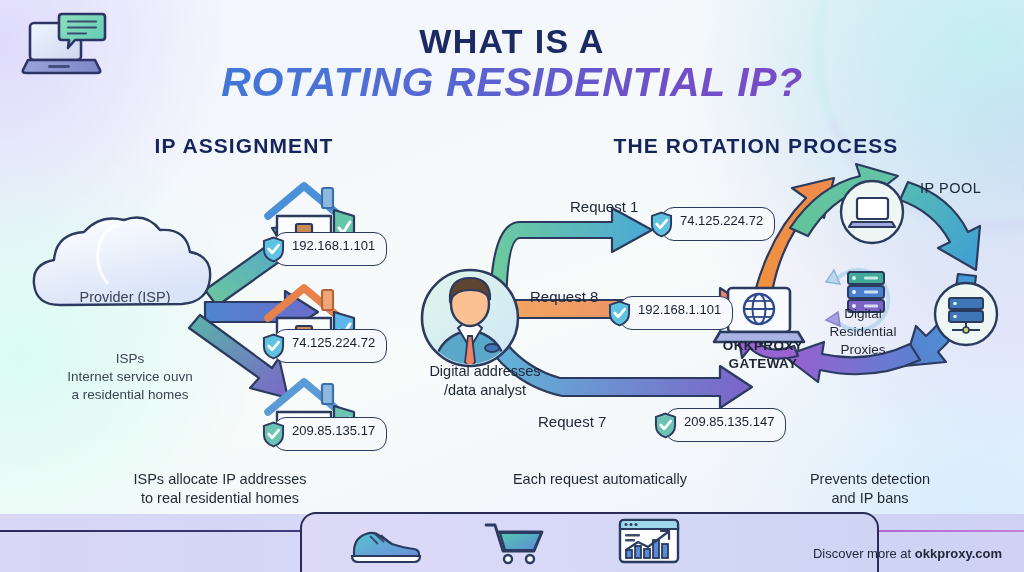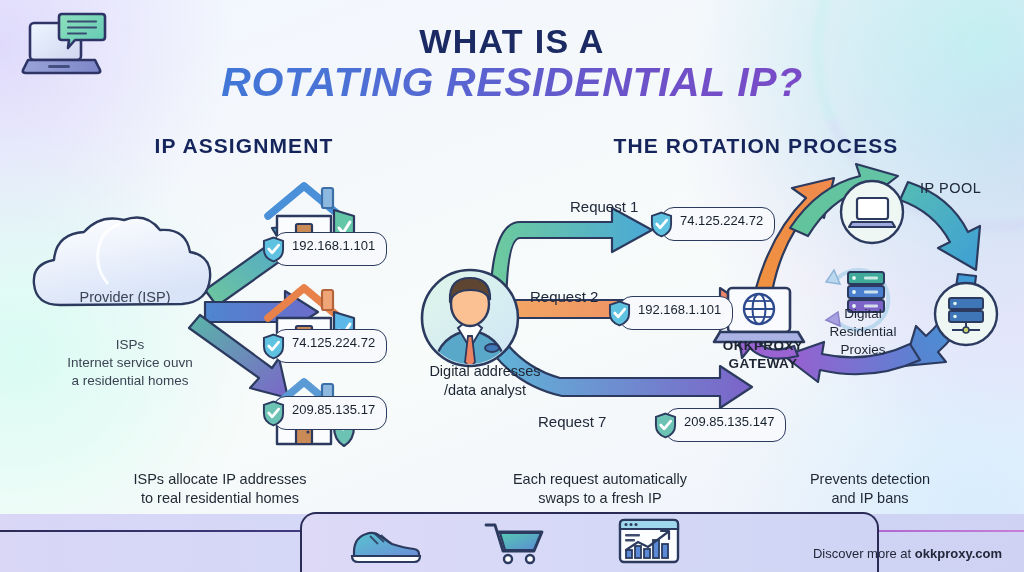--- a/index.html
+++ b/index.html
@@ -165,21 +165,21 @@
       <path d="M60 145 Q36 145 34 124 Q32 104 54 100 Q56 74 84 72 Q100 54 124 60
                Q146 52 160 70 Q186 68 190 92 Q212 96 210 118 Q208 142 182 144 Z" fill="url(#cloudg)" stroke="#2b3a5e" stroke-width="2.4" stroke-linejoin="round"></path>
       <path d="M120 64 Q100 70 98 92 Q96 110 108 124" fill="none" stroke="#ffffff" stroke-width="3" opacity=".85"></path>
     </g>
   </svg>
 
   <div class="cloud-txt">
     <div>Provider (ISP)</div>
   </div>
 
-  <div class="cap cap-sm" style="left:30px;top:336px;width:200px;color:#3c4454;">
+  <div class="cap cap-sm" style="left:30px;top:350px;width:200px;color:#3c4454;">
     <div>ISPs</div>
     <div>Internet service ouvn</div>
     <div>a residential homes</div>
   </div>
 
   <svg style="position:absolute;left:258px;top:176px;" width="110" height="80" viewBox="0 0 110 80">
     <path d="M10 40 L46 10 L82 40" fill="none" stroke="#4a90d9" stroke-width="7.5" stroke-linecap="round" stroke-linejoin="round"></path>
     <rect x="64" y="12" width="11" height="20" rx="2" fill="#8db8e0" stroke="#3a6fa8" stroke-width="2.2"></rect>
     <path d="M19 40 H73 V72 H19 Z" fill="#fbfcfe" stroke="#2b3a5e" stroke-width="2.4" stroke-linejoin="round"></path>
     <rect x="38" y="48" width="16" height="24" rx="1.6" fill="#c98a55" stroke="#2b3a5e" stroke-width="2.2"></rect>
@@ -214,21 +214,21 @@
 
   <svg style="position:absolute;left:258px;top:372px;" width="110" height="80" viewBox="0 0 110 80">
     <path d="M10 40 L46 10 L82 40" fill="none" stroke="#5b9bd5" stroke-width="7.5" stroke-linecap="round" stroke-linejoin="round"></path>
     <rect x="64" y="12" width="11" height="20" rx="2" fill="#8fb8df" stroke="#3a6fa8" stroke-width="2.2"></rect>
     <path d="M19 40 H73 V72 H19 Z" fill="#fbfcfe" stroke="#2b3a5e" stroke-width="2.4" stroke-linejoin="round"></path>
     <rect x="38" y="48" width="16" height="24" rx="1.6" fill="#c98a55" stroke="#2b3a5e" stroke-width="2.2"></rect>
     <circle cx="50" cy="60" r="1.6" fill="#2b3a5e"></circle>
     <path d="M76 34 L96 40 V55 Q96 68 86 74 Q76 68 76 55 Z" fill="#6cc3b4" stroke="#2b3a5e" stroke-width="2.2" stroke-linejoin="round"></path>
     <path d="M81 52 L85 57 L92 46" fill="none" stroke="#fff" stroke-width="3" stroke-linecap="round" stroke-linejoin="round"></path>
   </svg>
-  <div class="ipbadge" style="left:262px;top:400px;justify-content:center;">
+  <div class="ipbadge" style="left:262px;top:421px;justify-content:center;">
     <svg class="shield" viewBox="0 0 24 28">
       <path d="M12 1.6 L22 5 V14 Q22 23 12 26.4 Q2 23 2 14 V5 Z" fill="#6cc3b4" stroke="#2b3a5e" stroke-width="2"></path>
       <path d="M7 13.5 L10.6 17.4 L17.4 9.4" fill="none" stroke="#fff" stroke-width="2.8" stroke-linecap="round" stroke-linejoin="round"></path>
     </svg>
     <div class="pill">209.85.135.17</div>
   </div>
 
   <div class="cap" style="left:60px;top:470px;width:320px;">
     <div>ISPs allocate IP addresses</div>
     <div>to real residential homes</div>
@@ -342,21 +342,21 @@
       <path d="M300 162 H378 L384 172 H294 Z" fill="#aab3e4" stroke="#2b3a5e" stroke-width="2.6" stroke-linejoin="round"></path>
       <circle cx="339" cy="139" r="15" fill="none" stroke="#2e4a8e" stroke-width="2.4"></circle>
       <ellipse cx="339" cy="139" rx="6.5" ry="15" fill="none" stroke="#2e4a8e" stroke-width="2"></ellipse>
       <line x1="324" y1="139" x2="354" y2="139" stroke="#2e4a8e" stroke-width="2"></line>
       <line x1="327" y1="131" x2="351" y2="131" stroke="#2e4a8e" stroke-width="1.8"></line>
       <line x1="327" y1="147" x2="351" y2="147" stroke="#2e4a8e" stroke-width="1.8"></line>
     </g>
   </svg>
 
   <div class="lbl" style="left:532px;top:198px;margin-left:38px;">Request 1</div>
-  <div class="lbl" style="left:530px;top:288px;">Request 2</div>
+  <div class="lbl" style="left:530px;top:288px;">Request 8</div>
   <div class="lbl" style="left:538px;top:413px;">Request 7</div>
 
   <div class="ipbadge" style="left:650px;top:211px;">
     <svg class="shield" viewBox="0 0 24 28">
       <path d="M12 1.6 L22 5 V14 Q22 23 12 26.4 Q2 23 2 14 V5 Z" fill="#5fc2e0" stroke="#2b3a5e" stroke-width="2"></path>
       <path d="M7 13.5 L10.6 17.4 L17.4 9.4" fill="none" stroke="#fff" stroke-width="2.8" stroke-linecap="round" stroke-linejoin="round"></path>
     </svg>
     <div class="pill">74.125.224.72</div>
   </div>
   <div class="ipbadge" style="left:608px;top:300px;">
@@ -387,21 +387,20 @@
   <div class="lbl" style="left:920px;top:180px;font-size:14.5px;letter-spacing:.5px;">IP POOL</div>
 
   <div class="node-lbl" style="left:800px;top:305px;width:126px;">
     <div>Digital</div>
     <div>Residential</div>
     <div>Proxies</div>
   </div>
 
   <div class="cap" style="left:460px;top:470px;width:280px;">
     <div>Each request automatically</div>
-    <div>swaps to a fresh IP</div>
   </div>
   <div class="cap" style="left:760px;top:470px;width:220px;">
     <div>Prevents detection</div>
     <div>and IP bans</div>
   </div>
 
   <div class="bottom"></div>
   <div class="bottom-line"></div>
   <div class="bottom-notch"></div>
 

